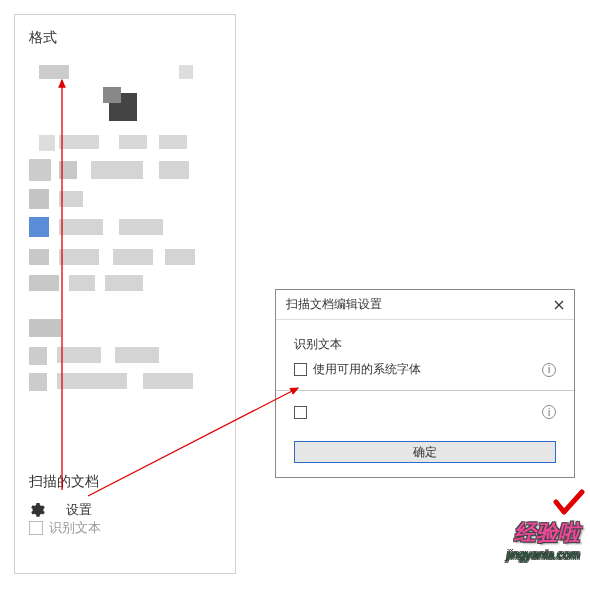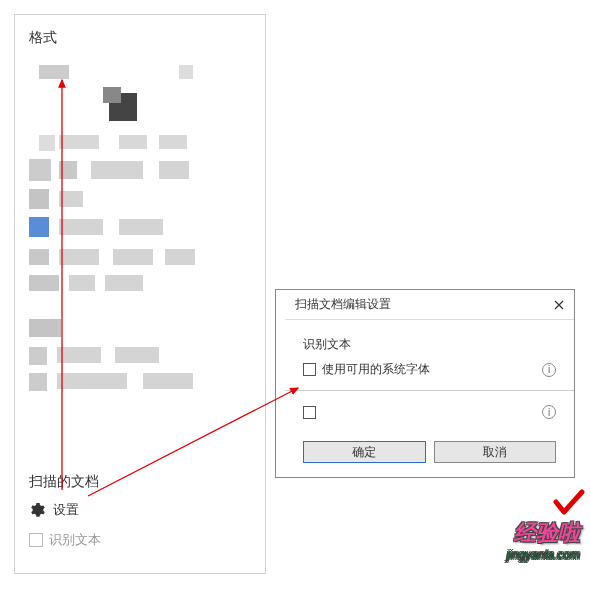--- a/index.html
+++ b/index.html
@@ -10,21 +10,21 @@
       font-family: "Microsoft YaHei", sans-serif;
       font-size: 13px;
       color: #333;
       position: relative;
       overflow: hidden;
     }
     .panel-left {
       position: absolute;
       left: 14px;
       top: 14px;
-      width: 252px;
+      width: 222px;
       height: 560px;
       border: 1px solid #d0d0d0;
       background: #fff;
       padding: 14px 14px 10px 14px;
     }
     .panel-title {
       font-size: 14px;
       font-weight: 500;
       margin-bottom: 10px;
     }
@@ -40,23 +40,22 @@
       background: #d4d4d4;
     }
     .sub-title {
       font-size: 14px;
       margin-top: 76px;
       margin-bottom: 10px;
     }
     .settings-row {
       display: flex;
       align-items: center;
-      gap: 8px;
-      cursor: pointer;
-      margin-bottom: 12px;
+      gap: 21px;
+      cursor: pointer;
     }
     .gear-icon {
       width: 16px; height: 16px;
     }
     .checkbox-row {
       display: flex;
       align-items: center;
       gap: 6px;
       color: #999;
     }
@@ -67,21 +66,20 @@
       display: inline-block;
     }
     
     .dialog {
       position: absolute;
       left: 275px;
       top: 289px;
       width: 300px;
       border: 1px solid #888;
       background: #fff;
-      padding-left: 9px;
     }
     .dlg-title {
       display: flex;
       justify-content: space-between;
       align-items: center;
       padding: 6px 8px 6px 10px;
       border-bottom: 1px solid #ddd;
       font-size: 12px;
     }
     .close-x {
@@ -275,21 +273,20 @@
 
     <hr class="hr">
 
     <div class="dlg-check-row">
       <span class="dlg-chk"></span>
       <span class="info-icon">i</span>
     </div>
   </div>
   <div class="dlg-buttons">
     <div class="btn primary">确定</div>
-    <div class="btn">取消</div>
   </div>
 </div>
 
 <svg class="arrow-svg" style="left:0;top:0" width="590" height="598">
   <defs>
     <marker id="ah" markerWidth="8" markerHeight="8" refX="6" refY="3" orient="auto">
       <path d="M0,0 L7,3 L0,6 z" fill="#e00000"></path>
     </marker>
   </defs>
   <line x1="62" y1="490" x2="62" y2="80" stroke="#e00000" stroke-width="1.3" marker-end="url(#ah)"></line>

